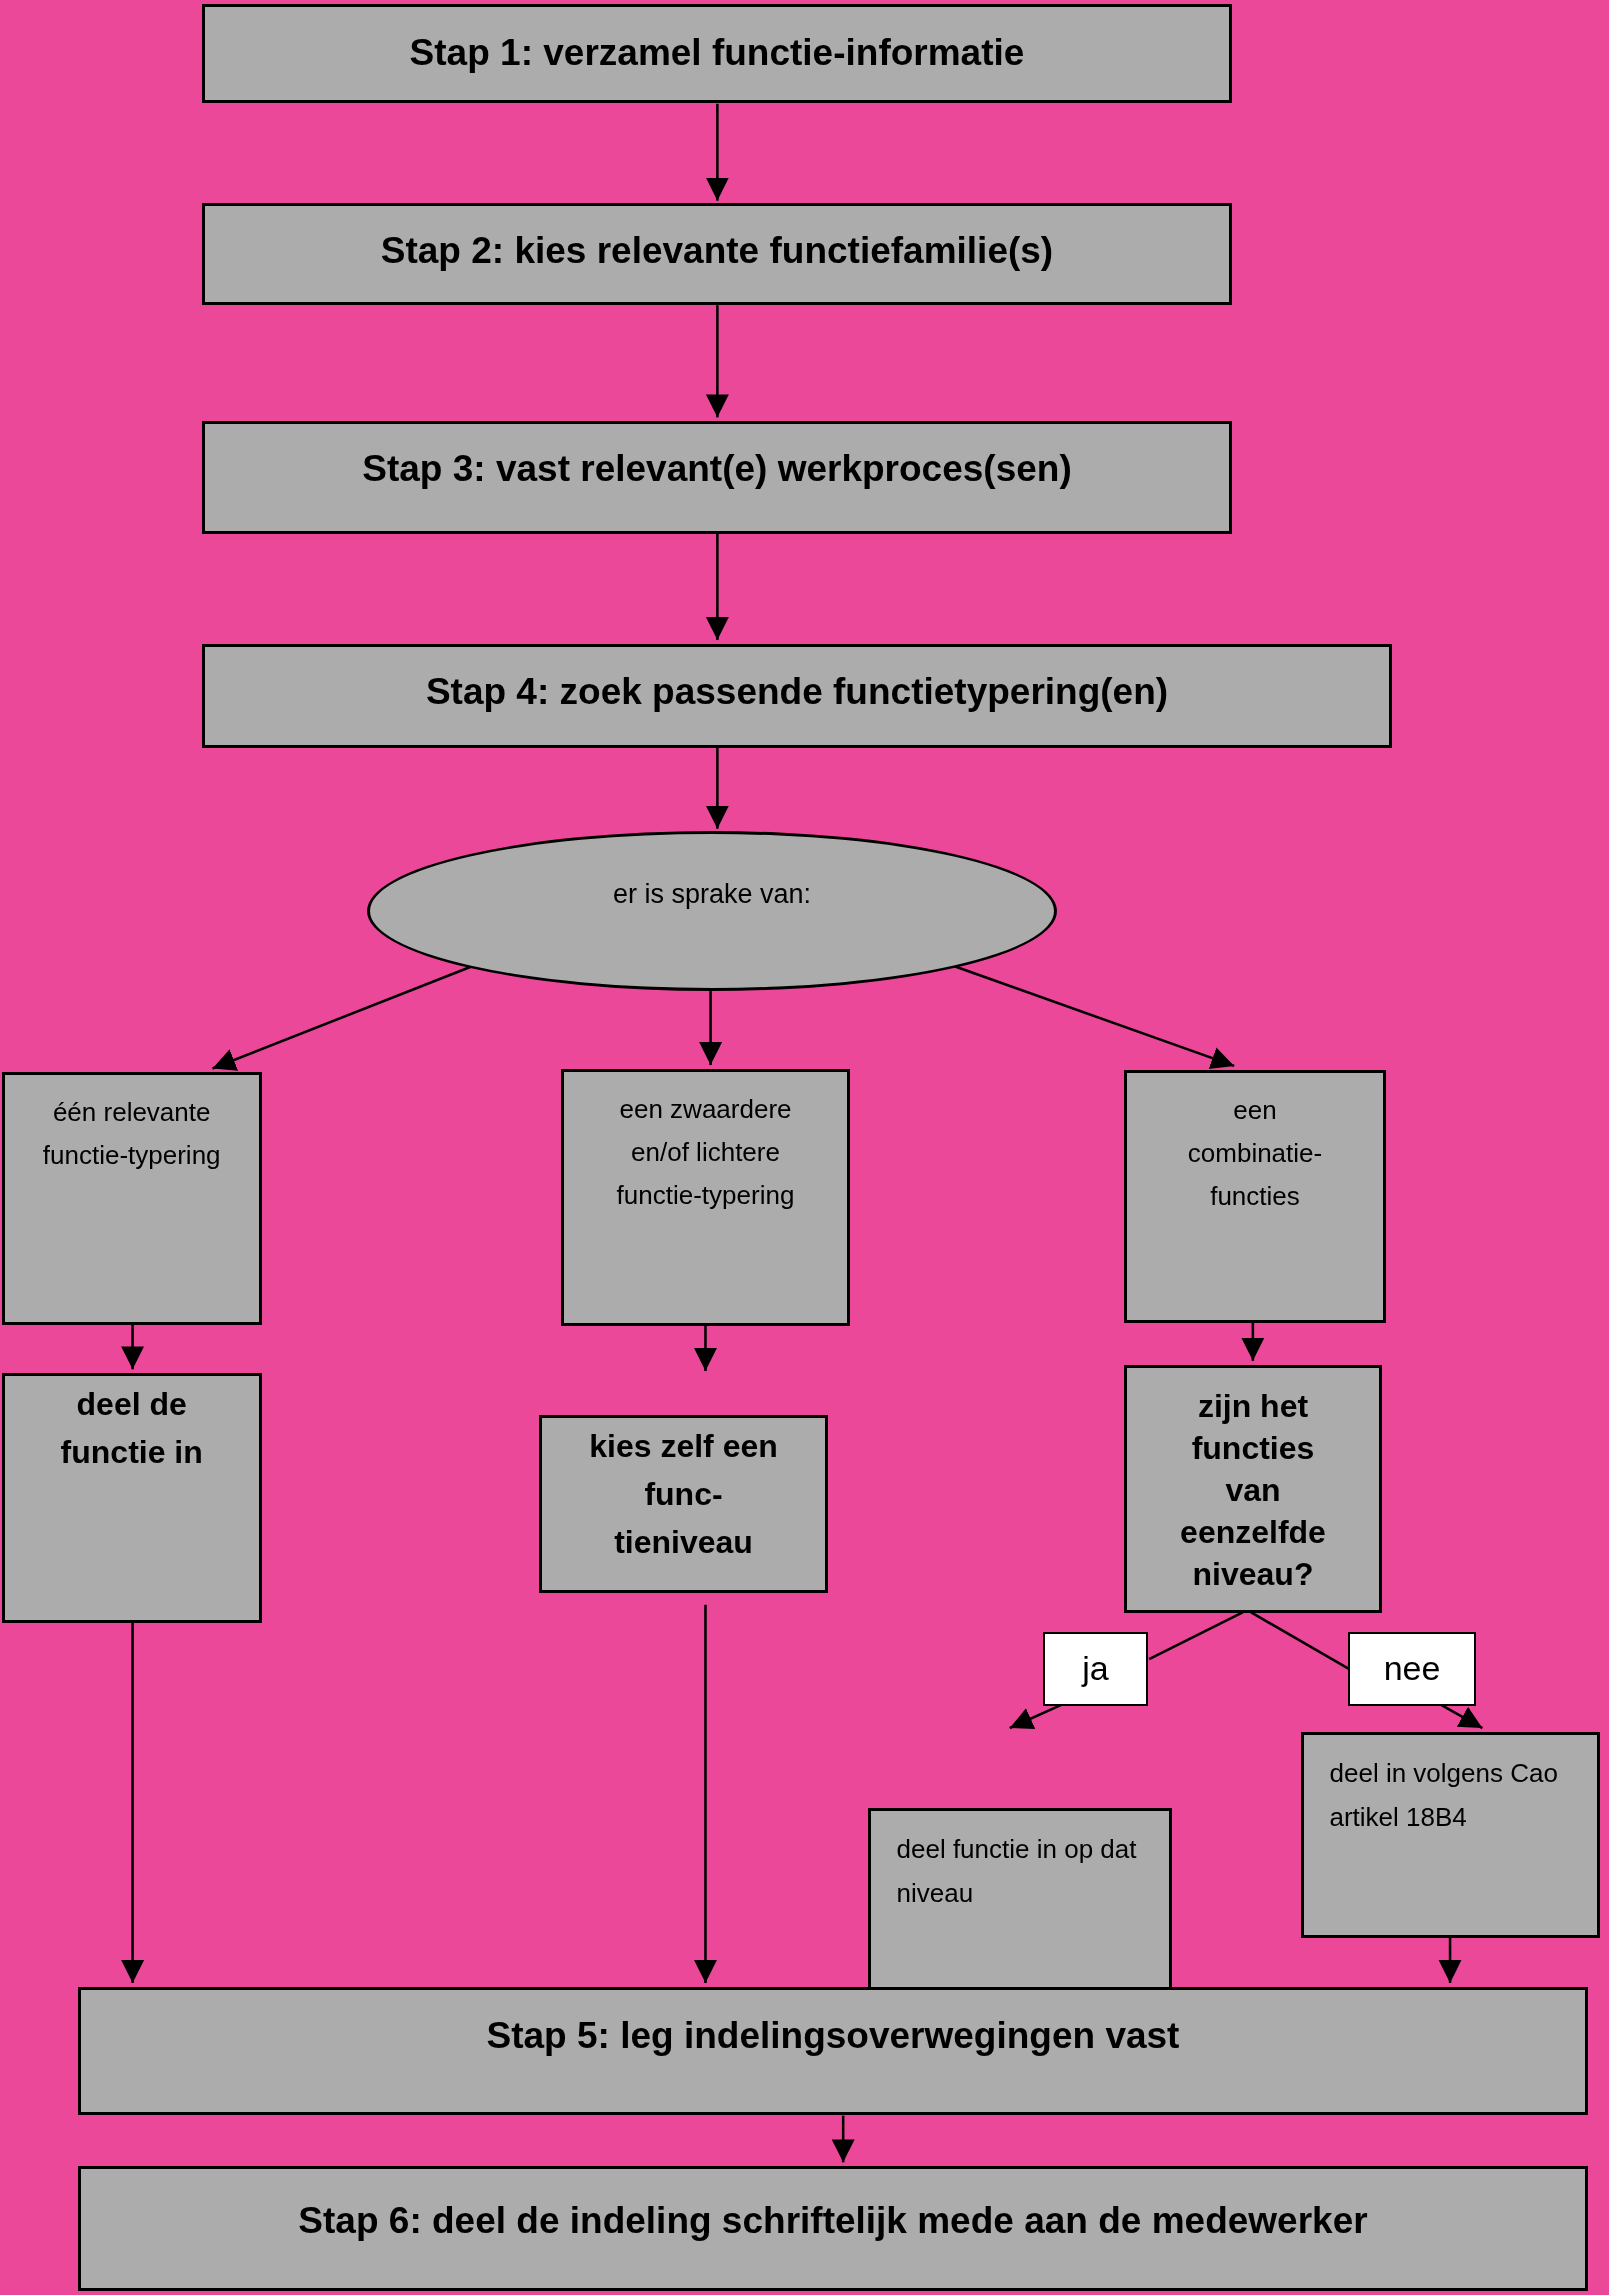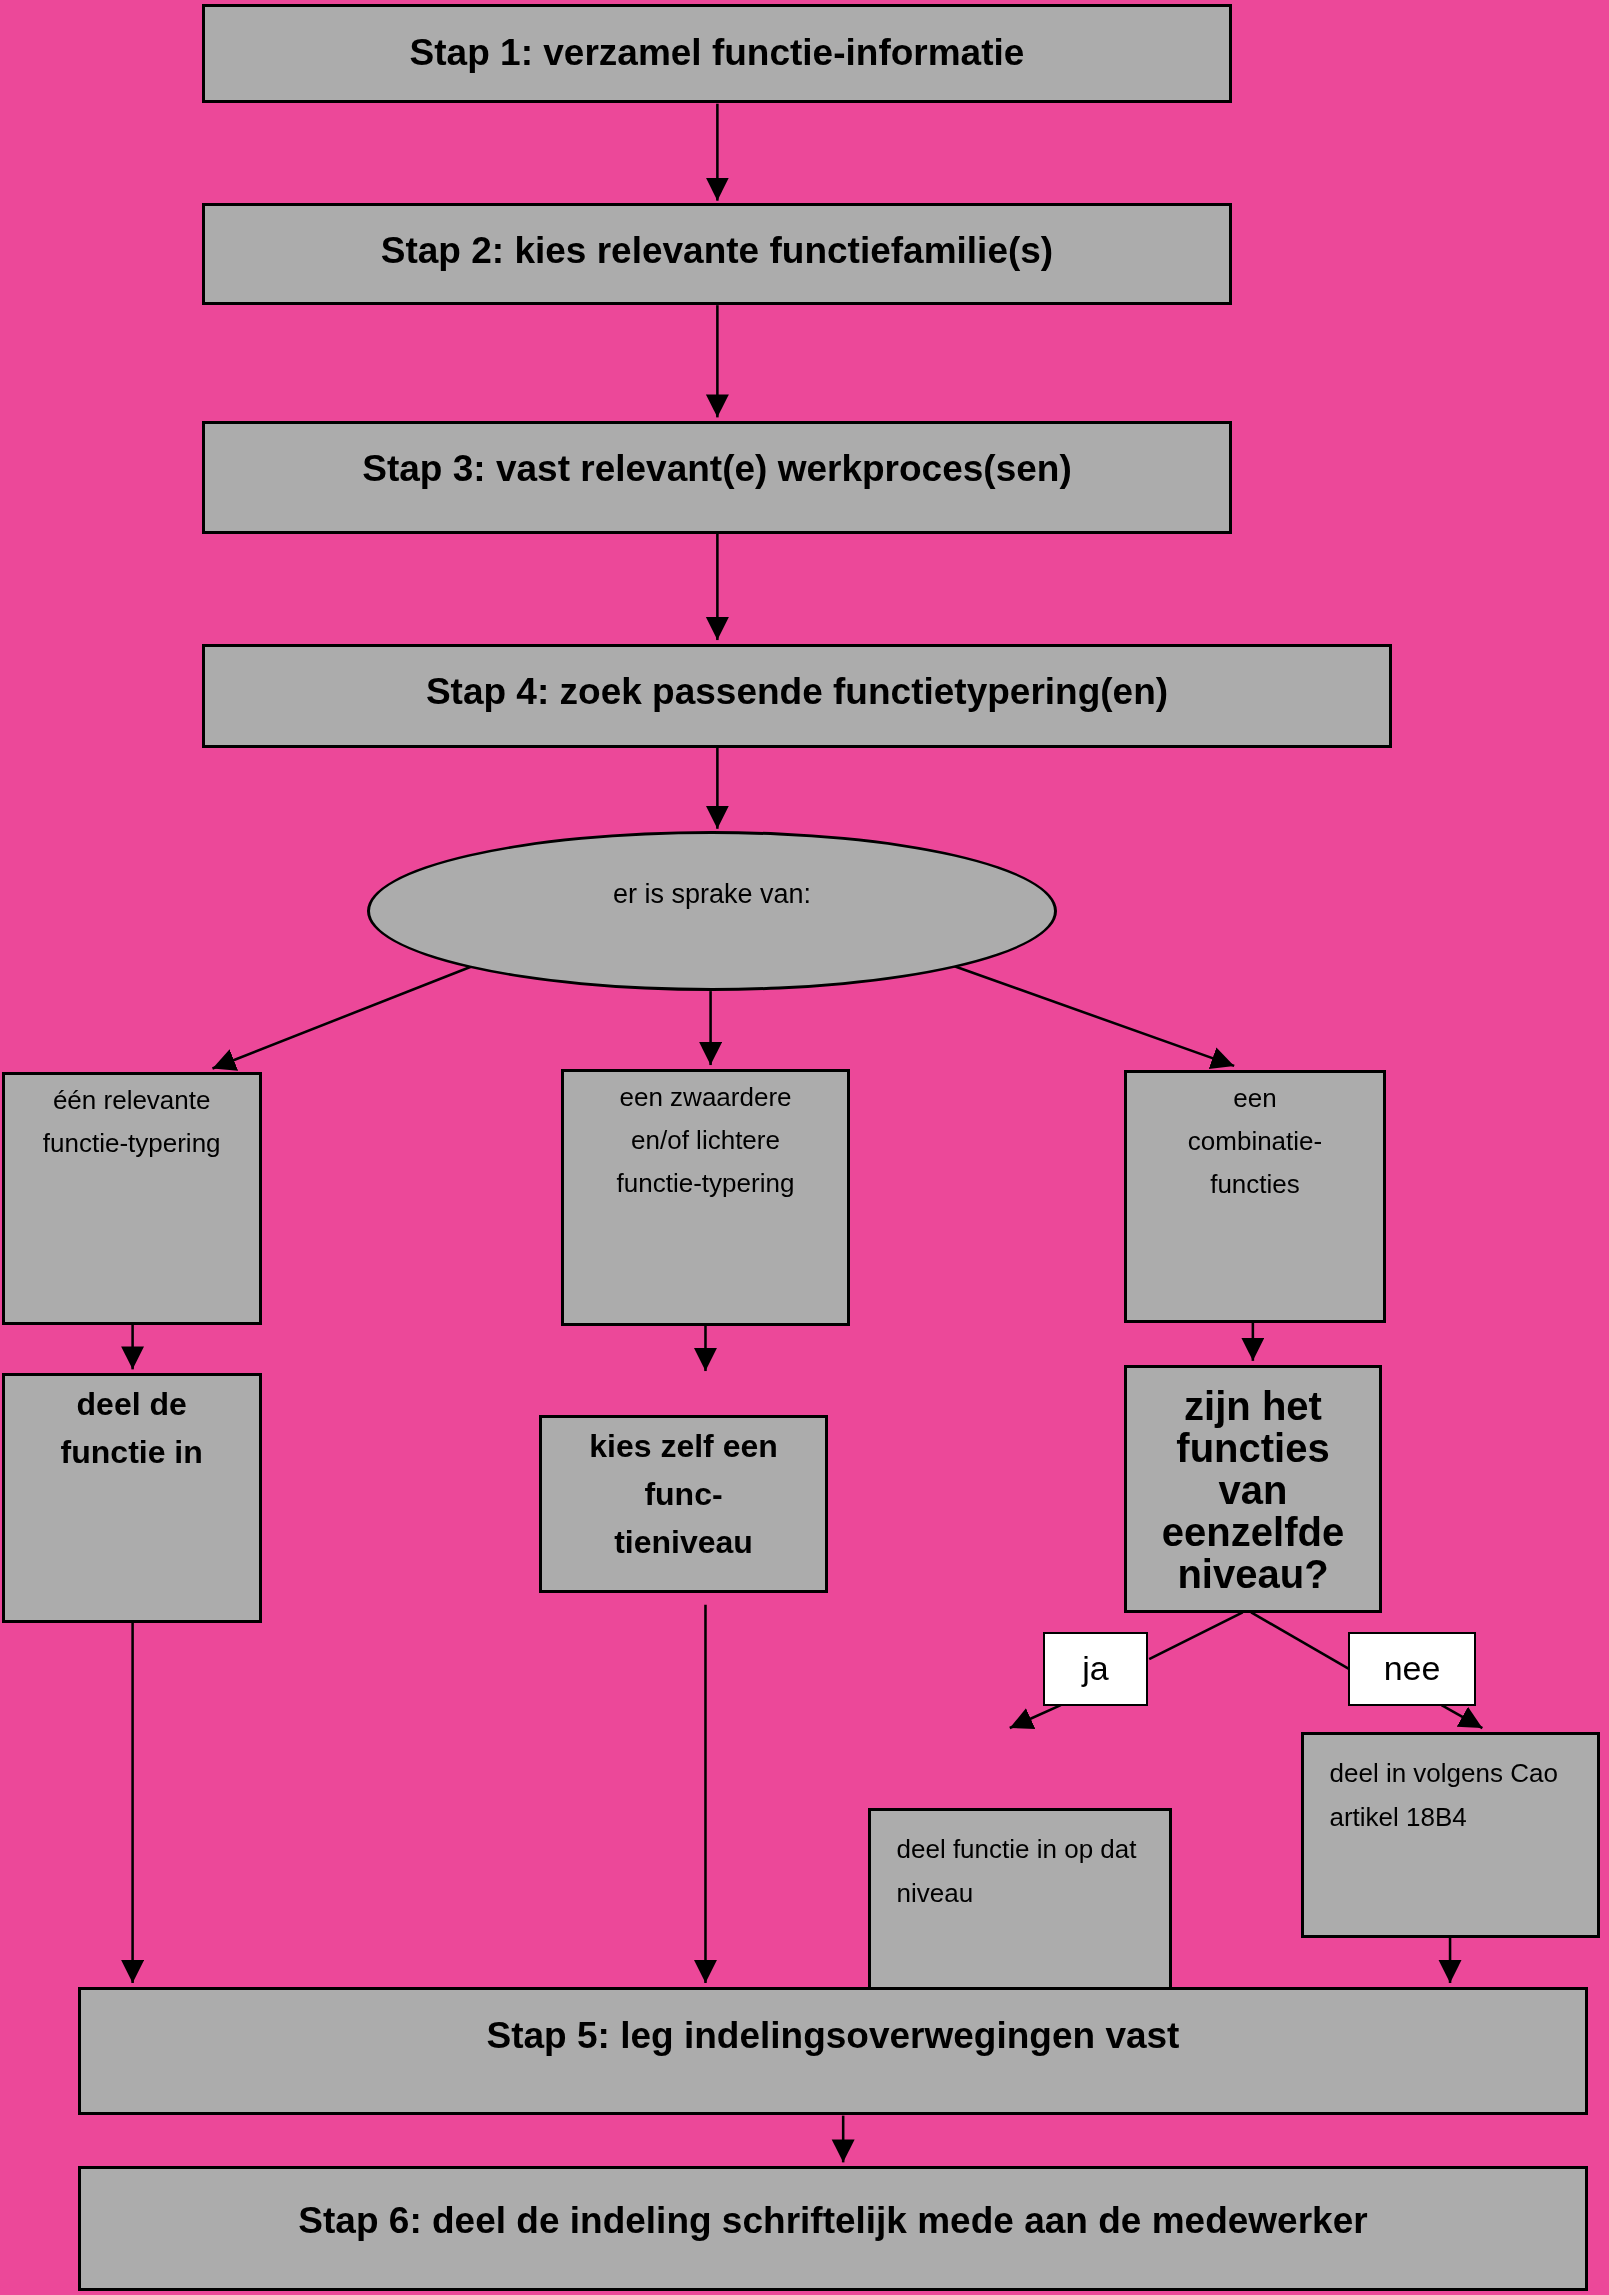--- a/index.html
+++ b/index.html
@@ -32,33 +32,33 @@
     line-height: 1.35;
   }
   .step {
     font-weight: bold;
     font-size: 37px;
     padding-top: 20.4px;
   }
   .branch {
     font-size: 26px;
     line-height: 43px;
-    padding-top: 4px;
+    padding-top: 16px;
     white-space: pre-line;
   }
   .action {
     font-weight: bold;
     font-size: 32px;
     line-height: 48px;
     padding-top: 4px;
     white-space: pre-line;
   }
   .decision-q {
     font-weight: bold;
-    font-size: 40px;
+    font-size: 32px;
     line-height: 42px;
     padding-top: 17px;
     white-space: pre-line;
   }
   .yesno {
     background: #ffffff;
     border: 2.6px solid #000000;
     font-weight: normal;
     font-size: 34px;
     display: flex;

